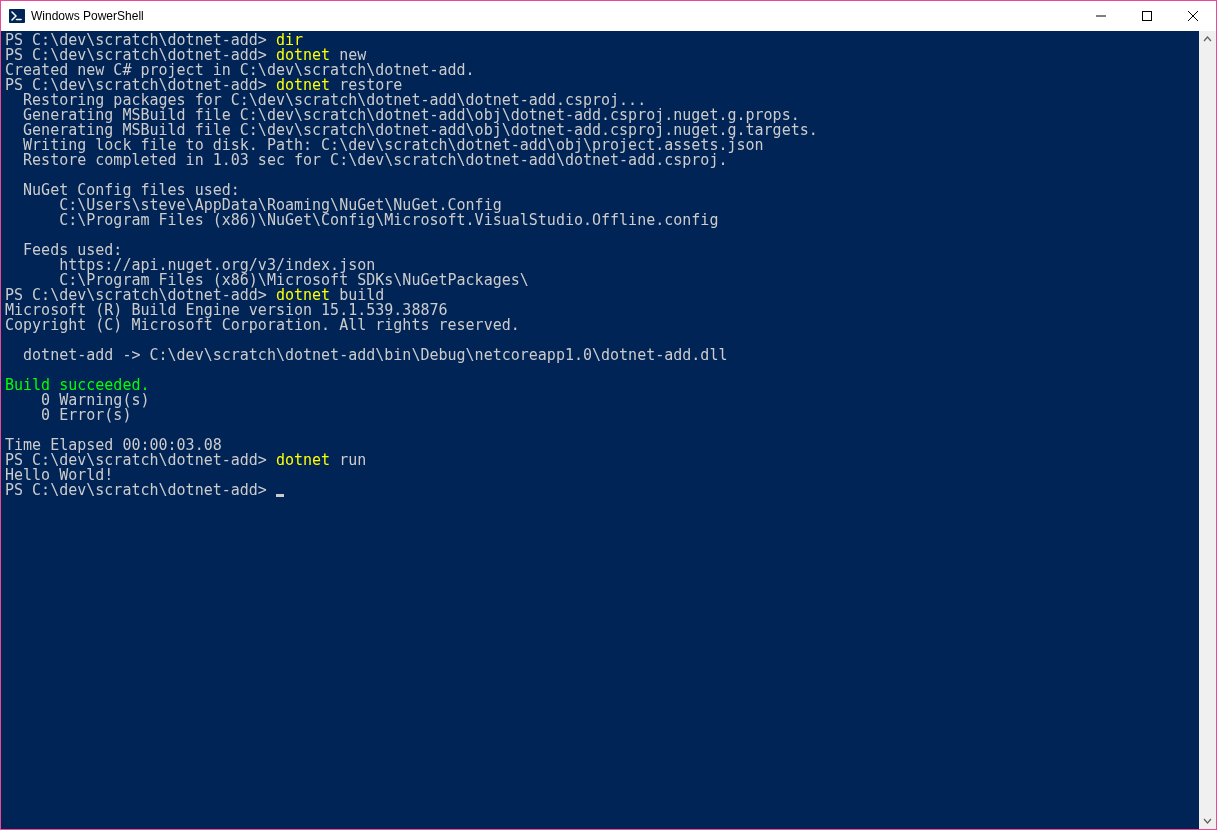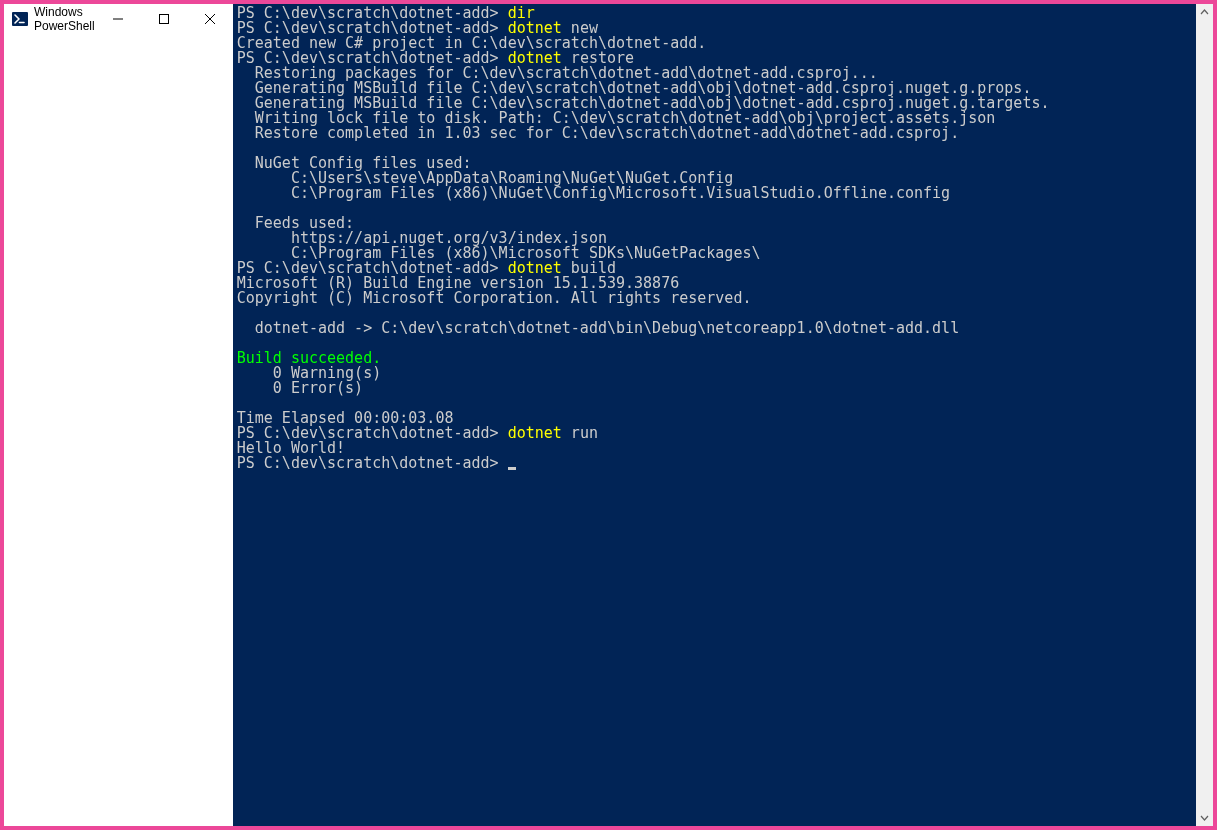--- a/index.html
+++ b/index.html
@@ -10,24 +10,24 @@
     background: #ffffff;
     font-family: "Segoe UI", Tahoma, sans-serif;
     overflow: hidden;
   }
   .window {
     position: absolute;
     left: 0;
     top: 0;
     width: 1217px;
     height: 830px;
-    border: 4px solid #ec4899;
+    border: 1px solid #ec4899;
     box-sizing: border-box;
     display: flex;
-    flex-direction: row;
+    flex-direction: column;
   }
   .titlebar {
     height: 30px;
     background: #ffffff;
     display: flex;
     align-items: center;
     font-size: 12px;
     color: #000000;
     user-select: none;
     flex: 0 0 30px;

